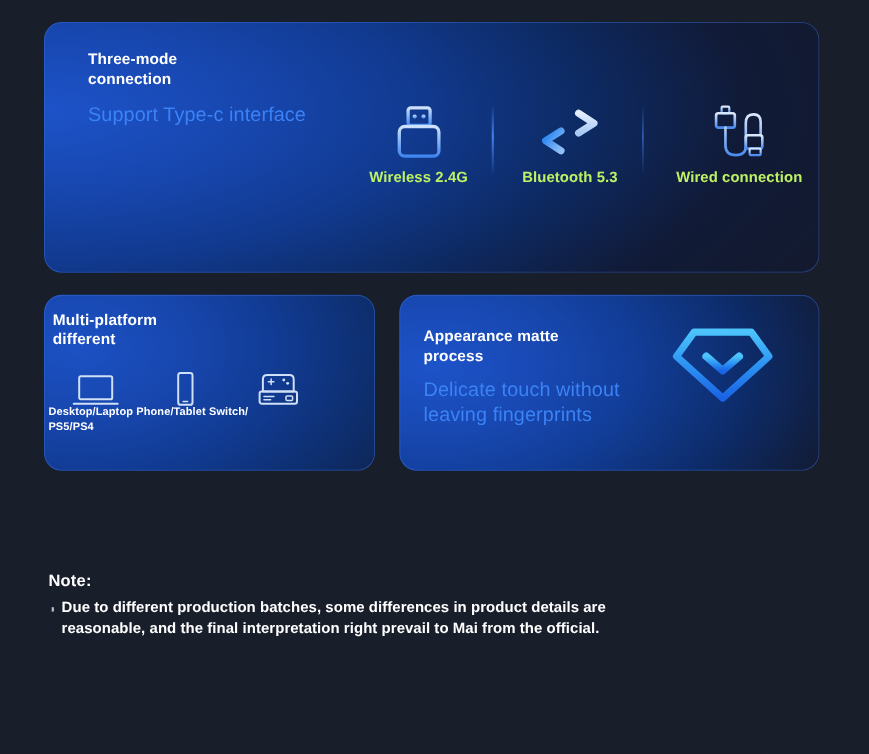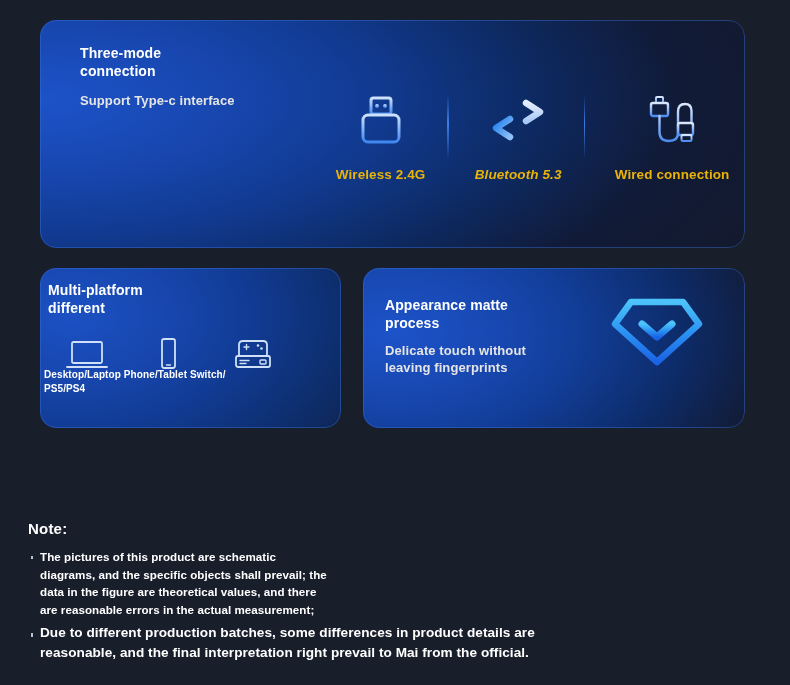--- a/index.html
+++ b/index.html
@@ -67,25 +67,25 @@
   .heading-block { position: absolute; }
   .sub-title {
     font-size: 14px;
     font-weight: bold;
     line-height: 1.32;
     letter-spacing: 0.1px;
     color: #ffffff;
     white-space: pre-line;
   }
   .main-title {
-    font-size: 13px;
-    font-weight: bold;
+    font-size: 18px;
+    font-weight: normal;
     line-height: 1.3;
     letter-spacing: 0.1px;
-    color: #e5e5e5;
+    color: #3b82f6;
     white-space: pre-line;
   }
 
   #three-mode-heading { left: 80px; top: 44px; }
   #three-mode-heading .main-title { margin-top: 12px; }
 
   #multi-platform-heading { left: 48px; top: 281px; }
 
   #matte-heading { left: 385px; top: 296px; }
   #matte-heading .main-title { margin-top: 10px; }
@@ -109,27 +109,27 @@
   }
   .conn-icon {
     height: 58px;
     display: flex;
     align-items: center;
     justify-content: center;
   }
   .conn-label {
     font-size: 13.5px;
     font-weight: bold;
-    color: #eab308;
+    color: #bef264;
     letter-spacing: 0.1px;
     white-space: nowrap;
-    margin-top: 17px;
+    margin-top: 3px;
   }
   #conn-wireless { width: 104px; }
-  #conn-bluetooth { width: 110px; font-style: italic; }
+  #conn-bluetooth { width: 110px; }
   #conn-wired { width: 150px; }
   .conn-divider {
     width: 1.5px;
     height: 62px;
     margin-top: 4px;
     background: linear-gradient(to bottom, rgba(40,110,240,0.05), rgba(70,140,255,0.85) 45%, rgba(40,110,240,0.05));
     flex: none;
   }
   #conn-divider-1 { margin-left: 16px; margin-right: 16px; }
   #conn-divider-2 { margin-left: 12px; margin-right: 14px; }
@@ -172,21 +172,21 @@
     position: absolute;
     left: 609px;
     top: 294px;
     width: 96px;
     height: 74px;
   }
 
   
   #note-section {
     position: absolute;
-    left: 28px;
+    left: 44px;
     top: 520px;
     width: 700px;
   }
   #note-title {
     font-size: 15px;
     font-weight: bold;
     color: #ffffff;
     letter-spacing: 0.2px;
   }
   .note-item {
@@ -358,21 +358,17 @@
           <stop offset="1" stop-color="#1a63e4"></stop>
         </linearGradient>
       </defs>
       <path d="M22 8 H74 L90 30 L48 68 L6 30 Z" fill="none" stroke="url(#gDiamond)" stroke-width="6.5" stroke-linejoin="round"></path>
       <path d="M33 30 L48 43 L63 30" fill="none" stroke="url(#gDiamond)" stroke-width="7" stroke-linecap="round" stroke-linejoin="round"></path>
     </svg>
   </div>
 
   <div id="note-section">
     <div id="note-title">Note:</div>
-    <div class="note-item" id="note-item-1">The pictures of this product are schematic
-diagrams, and the specific objects shall prevail; the
-data in the figure are theoretical values, and there
-are reasonable errors in the actual measurement;</div>
     <div class="note-item" id="note-item-2">Due to different production batches, some differences in product details are
 reasonable, and the final interpretation right prevail to Mai from the official.</div>
   </div>
 
 </div>
 
 </body></html>

